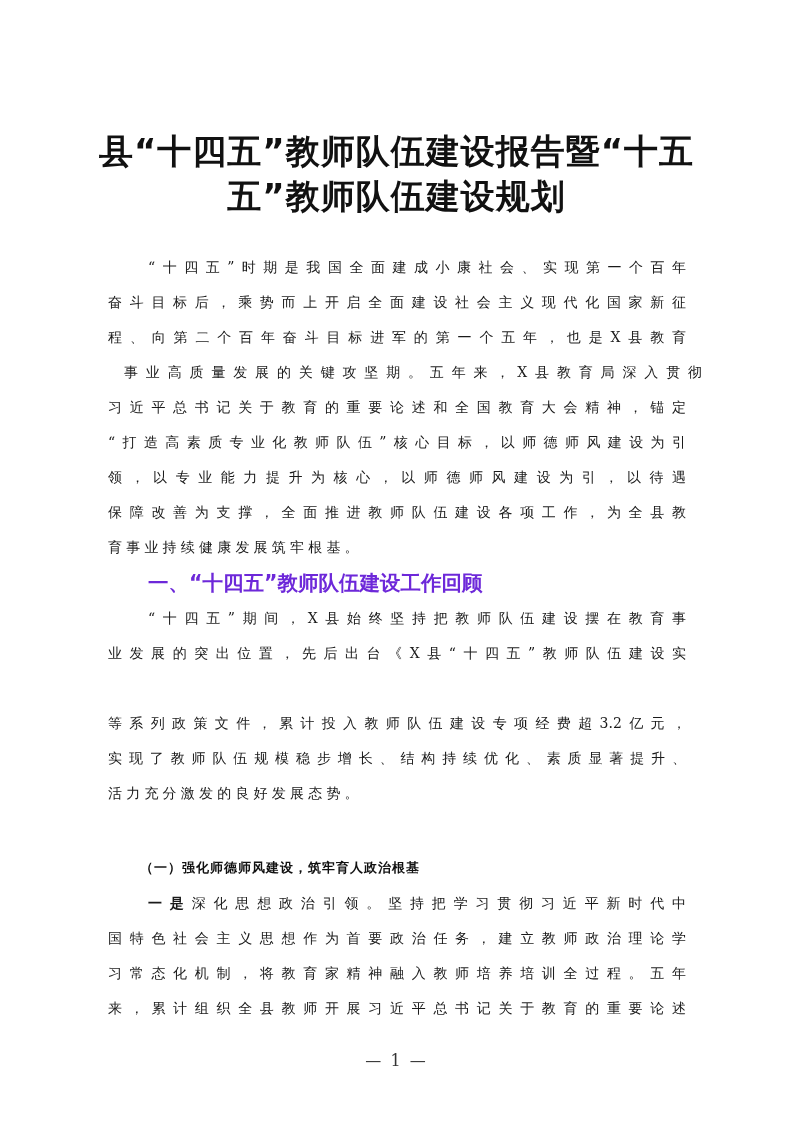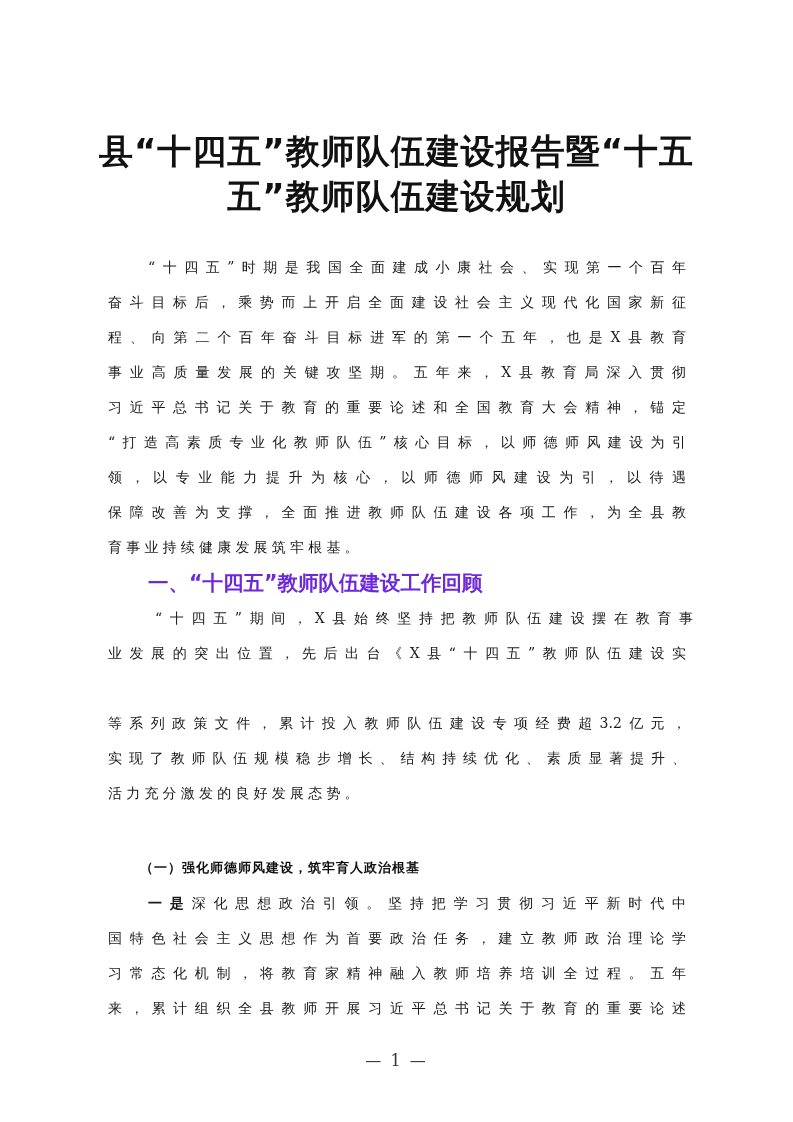--- a/index.html
+++ b/index.html
@@ -94,30 +94,30 @@
 <body>
 
 <div class="page">
 
   <div class="title-line" style="top:113px;">县“十四五”教师队伍建设报告暨“十五</div>
   <div class="title-line" style="top:158px;">五”教师队伍建设规划</div>
 
   <div class="line indent" style="top:235px;">“十四五”时期是我国全面建成小康社会、实现第一个百年</div>
   <div class="line" style="top:270px;">奋斗目标后，乘势而上开启全面建设社会主义现代化国家新征</div>
   <div class="line" style="top:305px;">程、向第二个百年奋斗目标进军的第一个五年，也是X县教育</div>
-  <div class="line" style="top:340px;">事业高质量发展的关键攻坚期。五年来，X县教育局深入贯彻</div>
+  <div class="line" style="top:340px;margin-left:16px;">事业高质量发展的关键攻坚期。五年来，X县教育局深入贯彻</div>
   <div class="line" style="top:375px;">习近平总书记关于教育的重要论述和全国教育大会精神，锚定</div>
   <div class="line" style="top:410px;">“打造高素质专业化教师队伍”核心目标，以师德师风建设为引</div>
   <div class="line" style="top:445px;">领，以专业能力提升为核心，以师德师风建设为引，以待遇</div>
   <div class="line" style="top:480px;">保障改善为支撑，全面推进教师队伍建设各项工作，为全县教</div>
   <div class="line last" style="top:515px;">育事业持续健康发展筑牢根基。</div>
 
   <div class="heading" style="top:551px;">一、“十四五”教师队伍建设工作回顾</div>
 
-  <div class="line indent" style="top:586px;margin-left:7px;">“十四五”期间，X县始终坚持把教师队伍建设摆在教育事</div>
+  <div class="line indent" style="top:586px;">“十四五”期间，X县始终坚持把教师队伍建设摆在教育事</div>
   <div class="line" style="top:621px;">业发展的突出位置，先后出台《X县“十四五”教师队伍建设实</div>
   <div class="line" style="top:691px;">等系列政策文件，累计投入教师队伍建设专项经费超3.2亿元，</div>
   <div class="line" style="top:726px;">实现了教师队伍规模稳步增长、结构持续优化、素质显著提升、</div>
   <div class="line last" style="top:761px;">活力充分激发的良好发展态势。</div>
 
   <div class="subheading" style="top:836px;">（一）强化师德师风建设，筑牢育人政治根基</div>
 
   <div class="line indent" style="top:871px;">
     <span class="lead-bold">一是</span><span>深化思想政治引领。坚持把学习贯彻习近平新时代中</span>
   </div>

